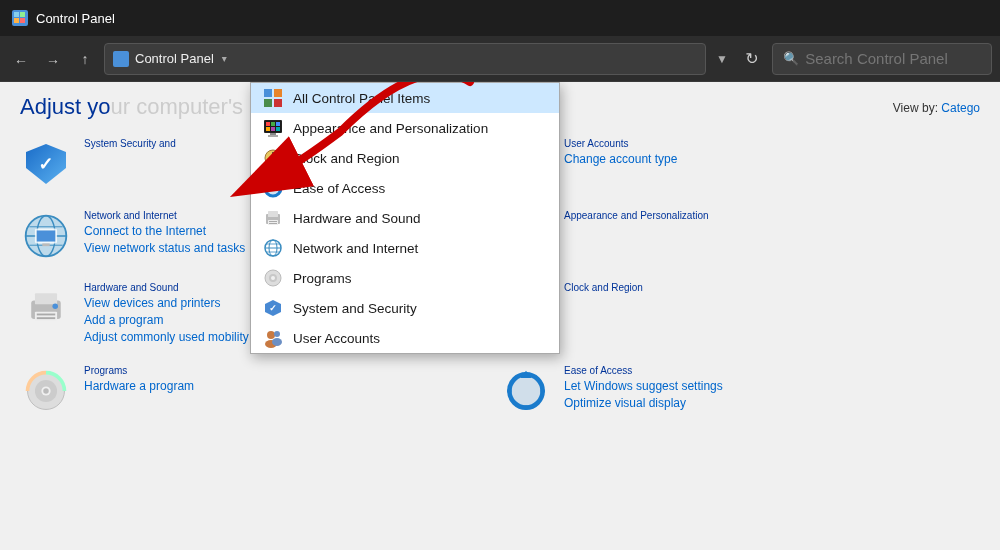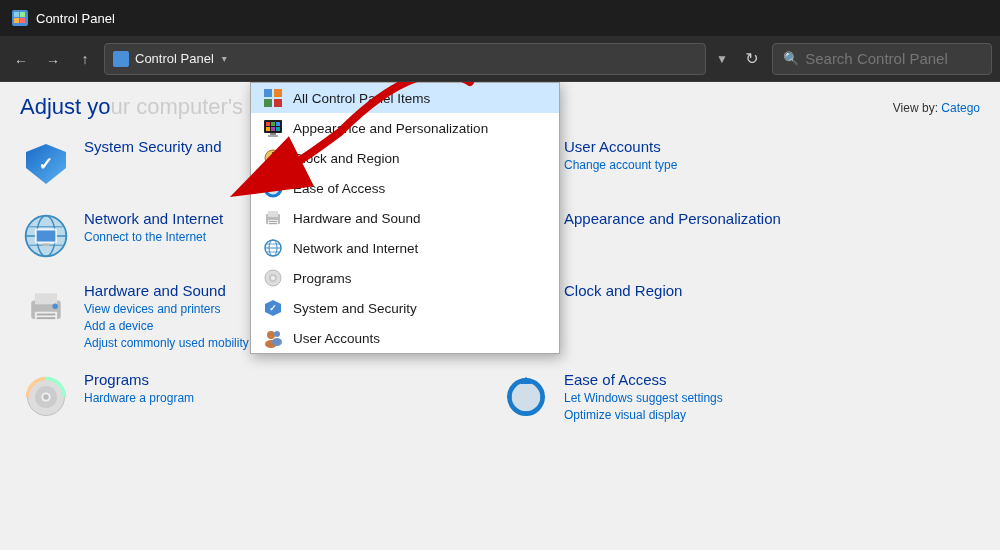--- a/index.html
+++ b/index.html
@@ -175,21 +175,21 @@
       flex-shrink: 0;
       display: flex;
       align-items: center;
       justify-content: center;
     }
     .cat-icon svg {
       width: 48px;
       height: 48px;
     }
     .cat-info h3 {
-      font-size: 15px;
+      font-size: 10px;
       color: #003399;
       font-weight: 400;
       margin-bottom: 2px;
     }
     .cat-info a {
       font-size: 12px;
       color: #0066cc;
       text-decoration: none;
       display: block;
       line-height: 1.4;
@@ -334,20 +334,21 @@
           <line x1="8" y1="36" x2="44" y2="36" stroke="#3a8cc0" stroke-width="1"></line>
 
           <rect x="14" y="18" width="24" height="16" rx="2" fill="#fff" opacity="0.8"></rect>
           <rect x="16" y="20" width="20" height="12" fill="#4a90d9"></rect>
           <rect x="22" y="34" width="8" height="3" fill="#bbb"></rect>
         </svg>
       </div>
       <div class="cat-info">
         <h3 style="cursor:pointer;">Network and Internet</h3>
         <a>Connect to the Internet</a>
+        <a>View network status and tasks</a>
       </div>
     </div>
 
     <div class="category-item">
       <div class="cat-icon">
         <svg width="52" height="52" viewBox="0 0 52 52">
 
           <rect x="6" y="10" width="40" height="28" rx="3" fill="#2a2a2a"></rect>
           <rect x="8" y="12" width="36" height="24" fill="#1a1a1a"></rect>
 
@@ -374,21 +375,21 @@
           <rect x="14" y="10" width="24" height="12" rx="1" fill="#ddd"></rect>
           <rect x="14" y="30" width="24" height="10" rx="1" fill="#eee"></rect>
           <rect x="16" y="32" width="20" height="2" fill="#aaa"></rect>
           <rect x="16" y="36" width="20" height="2" fill="#aaa"></rect>
           <circle cx="36" cy="24" r="3" fill="#4a90d9"></circle>
         </svg>
       </div>
       <div class="cat-info">
         <h3 style="cursor:pointer;">Hardware and Sound</h3>
         <a>View devices and printers</a>
-        <a>Add a device</a>
+        <a>Add a program</a>
         <a>Adjust commonly used mobility settings</a>
       </div>
     </div>
 
     <div class="category-item">
       <div class="cat-icon">
         <svg width="52" height="52" viewBox="0 0 52 52">
           <circle cx="26" cy="26" r="20" fill="#c8a060" stroke="#a07838" stroke-width="2"></circle>
           <circle cx="26" cy="26" r="18" fill="#e8c880"></circle>
           <line x1="26" y1="26" x2="26" y2="12" stroke="#333" stroke-width="2.5" stroke-linecap="round"></line>

